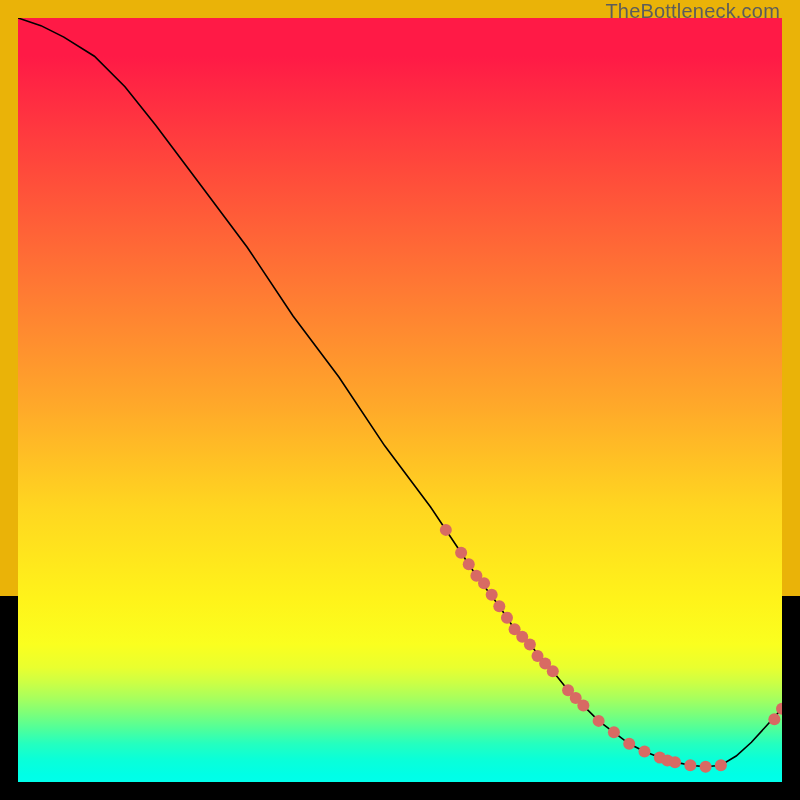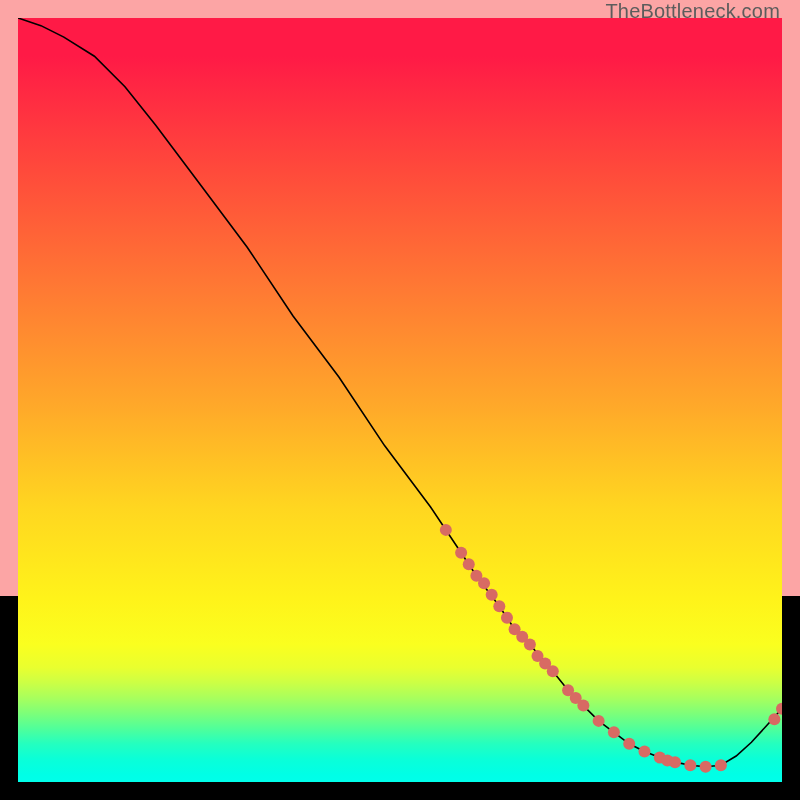--- a/index.html
+++ b/index.html
@@ -8,21 +8,21 @@
     width: 800px;
     height: 800px;
     background: #000;
     overflow: hidden;
     font-family: Arial, Helvetica, sans-serif;
   }
   .frame {
     position: relative;
     width: 800px;
     height: 596px;
-    background: #fca5a5;
+    background: #eab308;
   }
   .plot {
     position: absolute;
     left: 18px;
     top: 18px;
     width: 764px;
     height: 764px;
     
     background: linear-gradient(
       to bottom,

